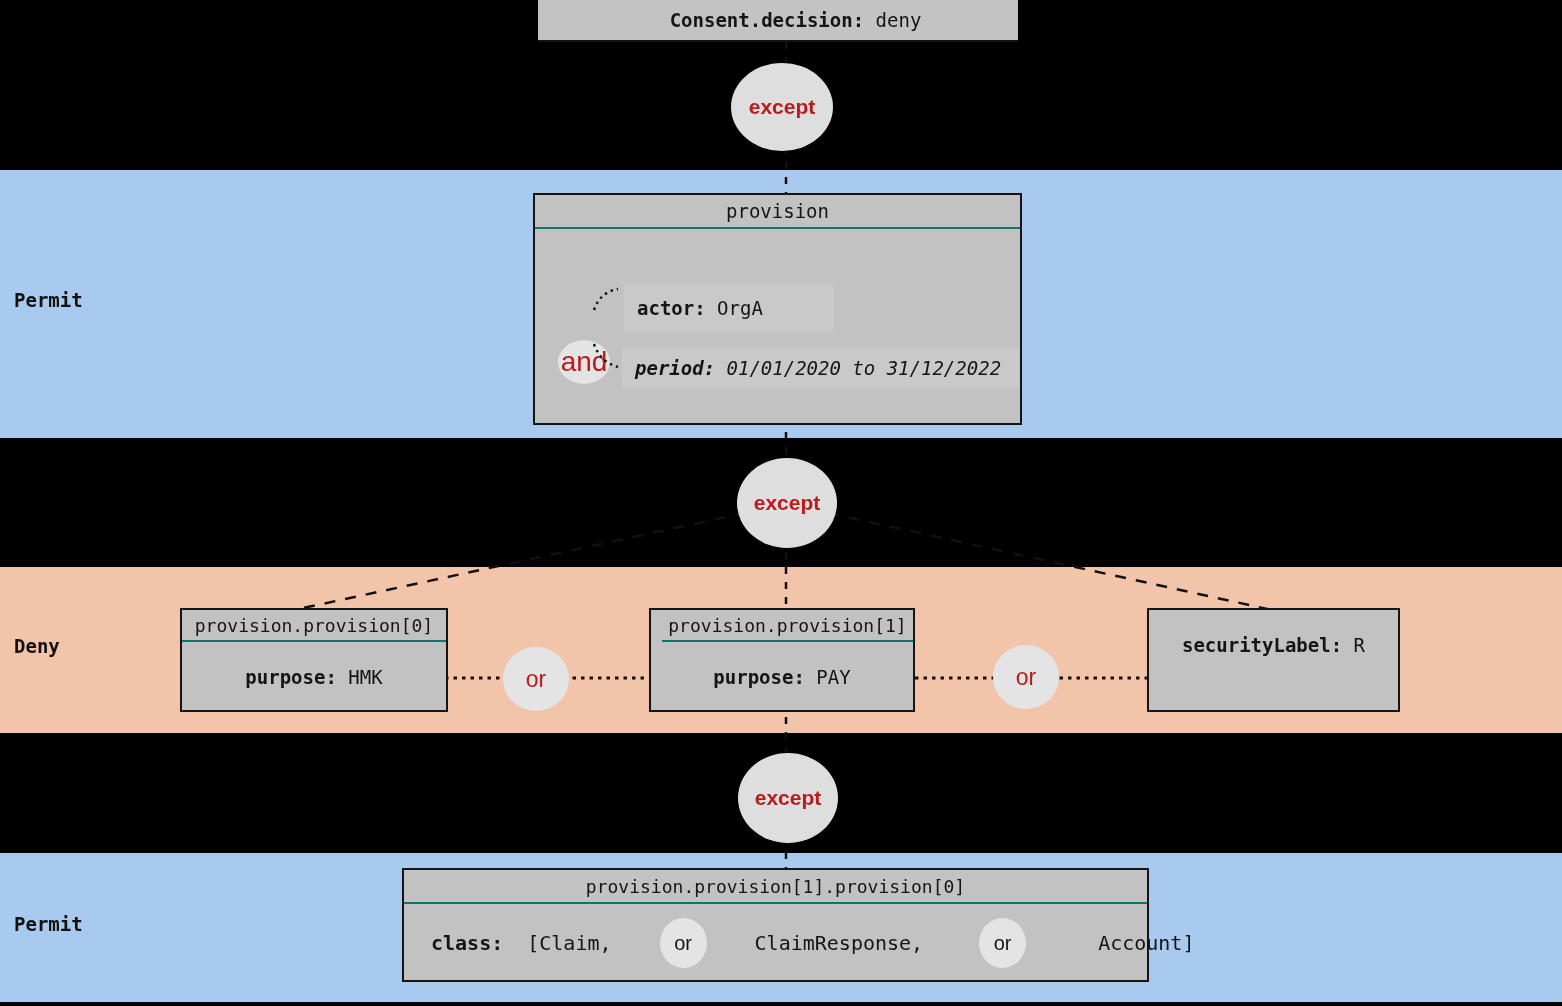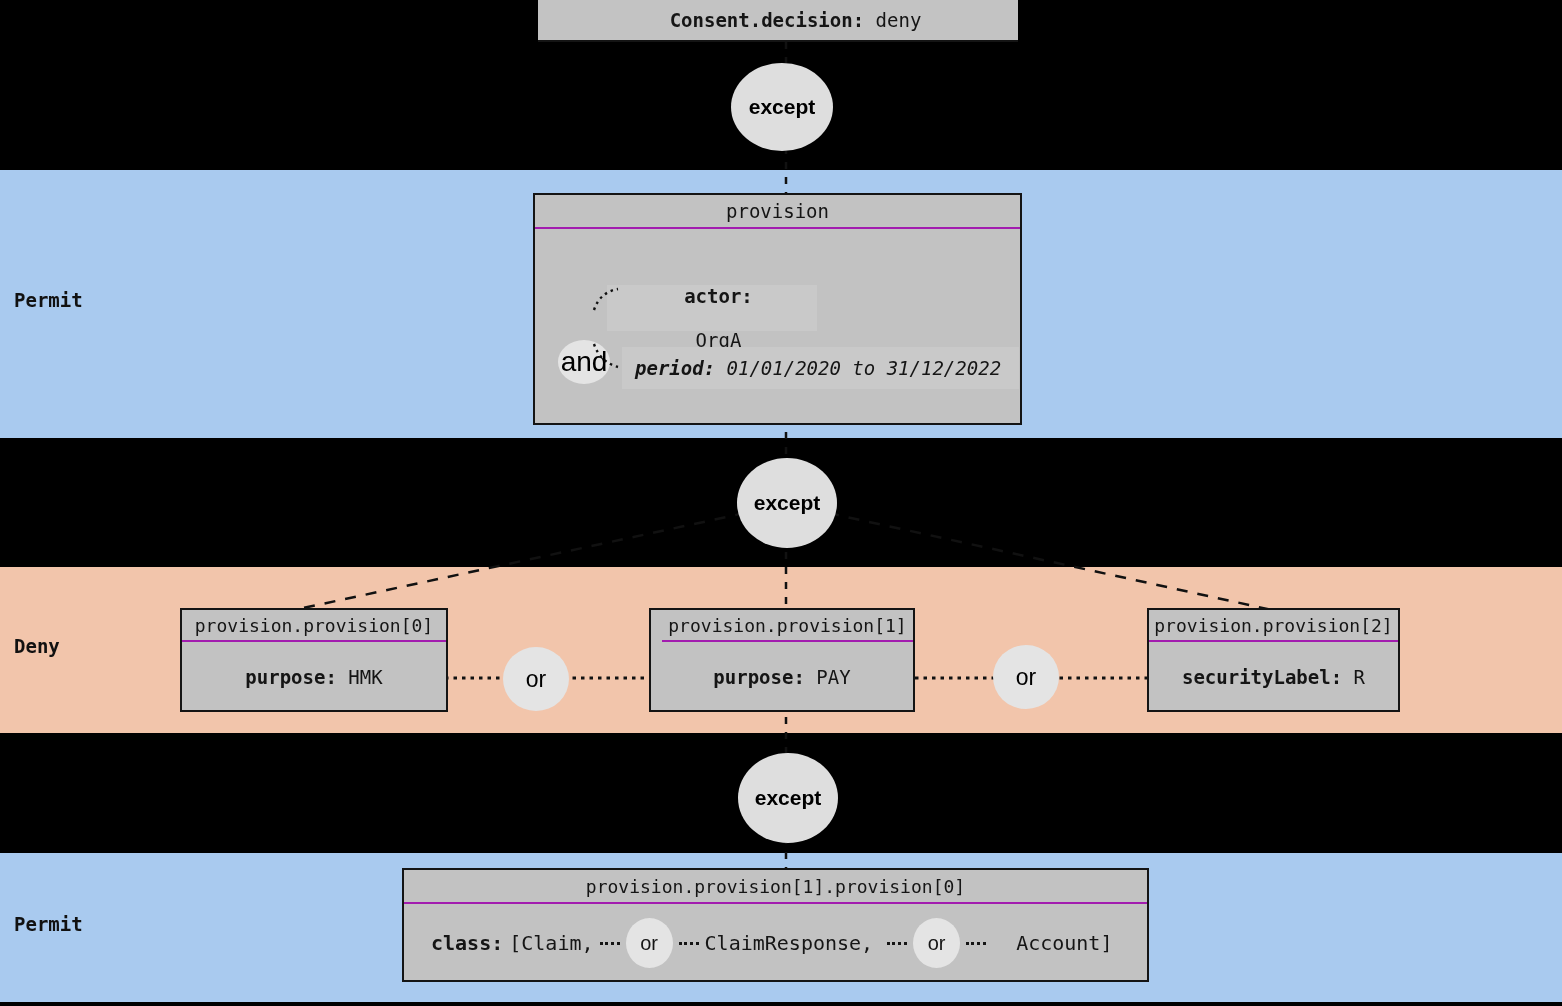--- a/index.html
+++ b/index.html
@@ -15,48 +15,48 @@
     font-family:"DejaVu Sans Mono",monospace;color:#111;
   }
   svg.overlay{position:absolute;left:0;top:0;pointer-events:none;}
   #underlay{z-index:1;}
   #curves{z-index:12;}
   .node{
     position:absolute;background:#c2c2c2;border:2px solid #141414;
     box-sizing:border-box;z-index:10;
   }
   .node-header{
-    border-bottom:2px solid #a21caf;display:flex;align-items:center;
+    border-bottom:2px solid #0f766e;display:flex;align-items:center;
     justify-content:center;font-size:18px;letter-spacing:0;
   }
   .titlebox{
     position:absolute;background:#c3c3c3;z-index:10;display:flex;
     align-items:center;justify-content:center;font-size:19px;
     border-bottom:2px solid #141414;box-sizing:border-box;
   }
   .bname{font-weight:bold;}
   .bval{font-weight:normal;}
   .circle{
     position:absolute;border-radius:50%;display:flex;align-items:center;
     justify-content:center;z-index:11;
-    font-family:"Liberation Sans","DejaVu Sans",sans-serif;color:#000000;
+    font-family:"Liberation Sans","DejaVu Sans",sans-serif;color:#b91c1c;
   }
   .except{background:#dedede;font-weight:bold;font-size:21px;}
   .small-conn{background:#e4e4e4;font-weight:normal;}
   .prov-row{
     position:absolute;background:#c9c9c9;display:flex;align-items:center;
     font-size:19px;padding-left:13px;box-sizing:border-box;
   }
   .deny-body{
     display:flex;align-items:center;justify-content:center;
     font-size:19px;height:70px;
   }
   .class-body{
     display:flex;align-items:center;height:78px;padding-left:27px;
-    font-size:20px;gap:6px;box-sizing:border-box;
+    font-size:20px;gap:24px;box-sizing:border-box;
   }
   .dotseg{width:20px;border-top:3px dotted #141414;height:0;}
   .or-inline{
     position:relative;width:47px;height:50px;border-radius:50%;
     background:#e4e4e4;display:flex;align-items:center;justify-content:center;
     font-family:"Liberation Sans","DejaVu Sans",sans-serif;font-size:20px;
     flex:0 0 auto;
   }
   .sp{white-space:pre;}
 </style>
@@ -93,21 +93,21 @@
 <div class="circle except" style="left:737px;top:458px;width:100px;height:90px;">
   <span>except</span>
 </div>
 <div class="circle except" style="left:738px;top:753px;width:100px;height:90px;">
   <span>except</span>
 </div>
 
 <div class="node" style="left:533px;top:193px;width:489px;height:232px;">
   <div class="node-header" style="height:32px;font-size:19px;">provision</div>
   <div style="position:relative;height:196px;">
-    <div class="prov-row" style="left:72px;top:56px;width:210px;height:46px;flex-direction:column;">
+    <div class="prov-row" style="left:89px;top:56px;width:210px;height:46px;">
       <span class="bname">actor:</span>
         <span class="sp"> </span>
       <span>OrgA</span>
     </div>
     <div class="prov-row" style="left:87px;top:118px;width:397px;height:42px;font-style:italic;">
       <span class="bname">period:</span>
         <span class="sp"> </span>
       <span>01/01/2020 to 31/12/2022</span>
     </div>
     <div class="circle small-conn" style="left:23px;top:111px;width:52px;height:44px;font-size:28px;z-index:13;">
@@ -131,21 +131,20 @@
 </div>
 <div class="node" style="left:649px;top:608px;width:266px;height:104px;">
   <div class="node-header" style="height:30px;margin-left:11px;">provision.provision[1]</div>
   <div class="deny-body">
     <span class="bname">purpose:</span>
       <span class="sp"> </span>
     <span>PAY</span>
   </div>
 </div>
 <div class="node" style="left:1147px;top:608px;width:253px;height:104px;">
-  <div class="node-header" style="height:30px;">provision.provision[2]</div>
   <div class="deny-body">
     <span class="bname">securityLabel:</span>
       <span class="sp"> </span>
     <span>R</span>
   </div>
 </div>
 
 <div class="circle small-conn" style="left:503px;top:647px;width:66px;height:64px;font-size:23px;">
   <span>or</span>
 </div>

